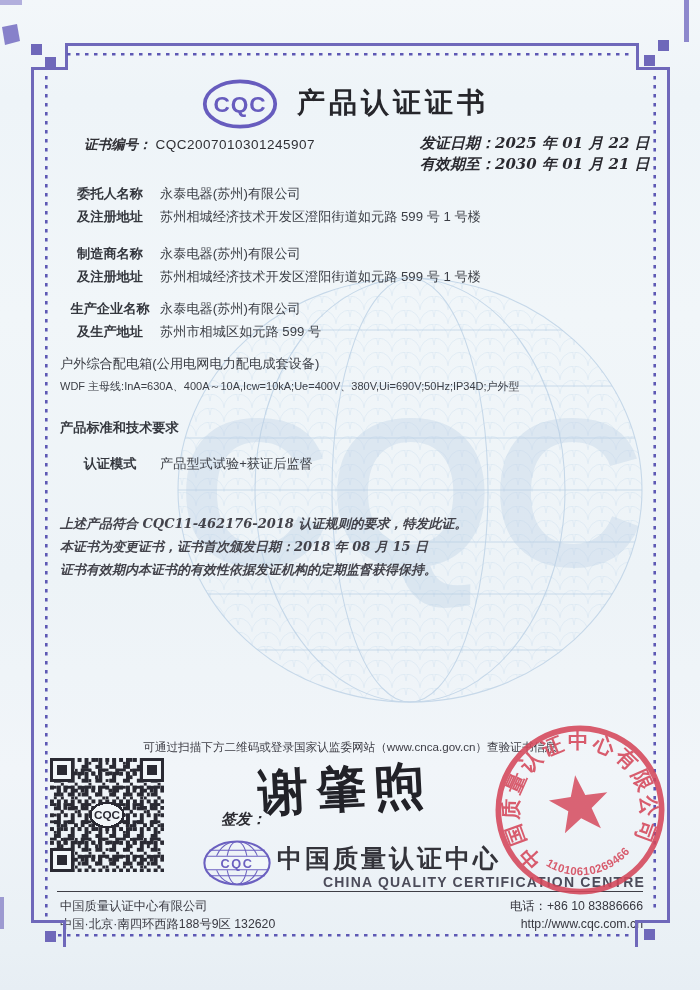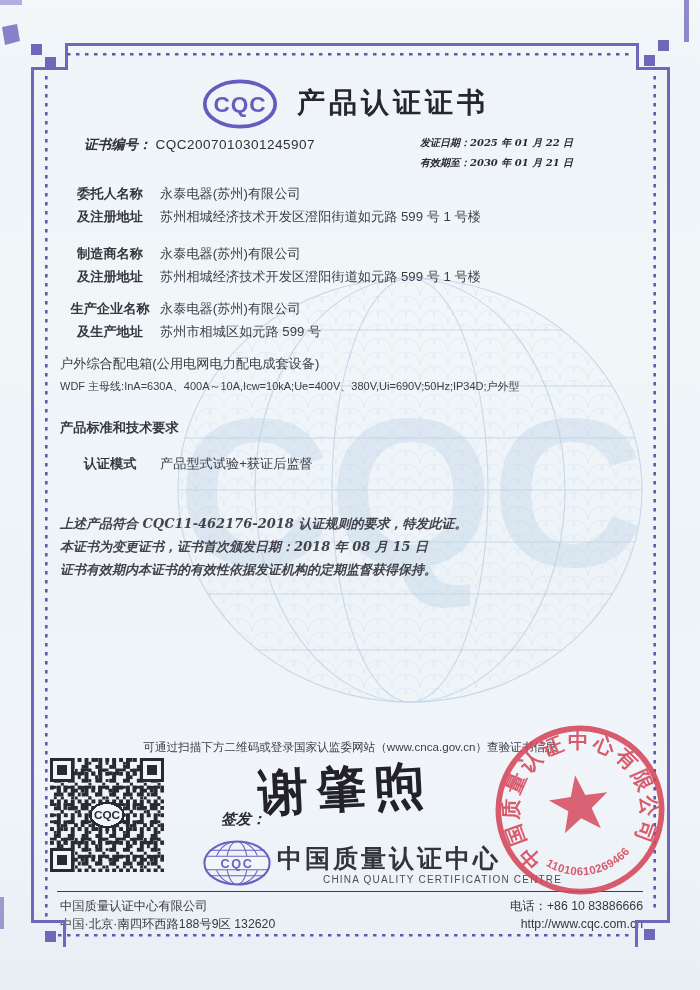--- a/index.html
+++ b/index.html
@@ -8,35 +8,35 @@
     background:linear-gradient(180deg,#f3f7fa 0%,#eef4f8 10%,#f1f6f9 32%,#edf3f7 58%,#f1f5f9 78%,#e9f0f5 96%,#e7eef4 100%);}
   svg{display:block}
   .abs{position:absolute;}
   .wm{left:168px;top:268px;pointer-events:none;}
   .borders{left:0;top:0;pointer-events:none;z-index:4;}
   .toplogo{left:201px;top:78px;z-index:2;}
   .title{left:297px;top:84px;font-size:28px;font-weight:bold;color:#26262b;letter-spacing:4px;z-index:2;}
   .certno{left:84px;top:136px;font-size:13.5px;color:#2f2f34;z-index:2;}
   .kai{font-family:"DejaVu Serif",serif;font-style:italic;font-weight:700;margin-top:24px;}
   .certno .val{font-style:normal;font-family:Liberation Sans, sans-serif;letter-spacing:.5px;margin-left:4px;}
-  .dates{left:420px;top:133px;font-size:10px;line-height:19.5px;color:#2a2a30;z-index:2;}
+  .dates{left:420px;top:133px;font-size:15px;line-height:19.5px;color:#2a2a30;z-index:2;}
   .frow{position:absolute;left:60px;width:586px;display:flex;font-size:13.2px;color:#3b3e45;line-height:23px;z-index:2;}
   .flabel{flex:0 0 auto;min-width:100px;font-weight:600;color:#34373e;text-align:center;}
   .fvalue{flex:1 1 auto;}
   .r1{top:182px}.r2{top:242px}.r3{top:297px}.r4{top:352px}.r5{top:416px}.r6{top:452px}
   .r4 .fvalue div:nth-child(2){font-size:11px;}
   .decl{left:60px;top:488px;font-size:13px;line-height:23px;color:#43434b;z-index:2;}
   .qrnote{left:0;right:0;top:740px;text-align:center;font-size:11.6px;color:#3c3c44;z-index:2;}
   .qr{left:50px;top:758px;z-index:2;}
   .signlabel{left:221px;top:786px;font-size:15px;color:#2d2d33;z-index:2;}
   .signature{left:258px;top:756px;font-size:50px;font-family:"DejaVu Serif",serif;font-weight:600;
     color:#222228;letter-spacing:8px;transform:rotate(-3deg);z-index:2;}
   .botlogo{left:202px;top:839px;z-index:2;}
   .orgcn{left:277px;top:842px;font-size:25px;font-weight:600;letter-spacing:3px;color:#33333a;z-index:2;}
-  .orgen{left:279px;top:874px;font-size:10px;font-weight:400;letter-spacing:1.2px;color:#4c4c5a;z-index:2;padding-left:44px;}
+  .orgen{left:279px;top:874px;font-size:14px;font-weight:700;letter-spacing:1.2px;color:#4c4c5a;z-index:2;padding-left:44px;}
   .seal{left:487px;top:717px;z-index:6;}
   .footrule{left:57px;top:891px;width:586px;border-top:1.6px solid #3e3e46;z-index:2;}
   .footL{left:60px;top:898px;font-size:12.3px;line-height:17.5px;color:#383840;z-index:2;}
   .footR{right:57px;top:898px;text-align:right;font-size:12.3px;line-height:17.5px;color:#383840;z-index:2;}
 </style>
 </head>
 <body>
 
 <div class="page">
 

